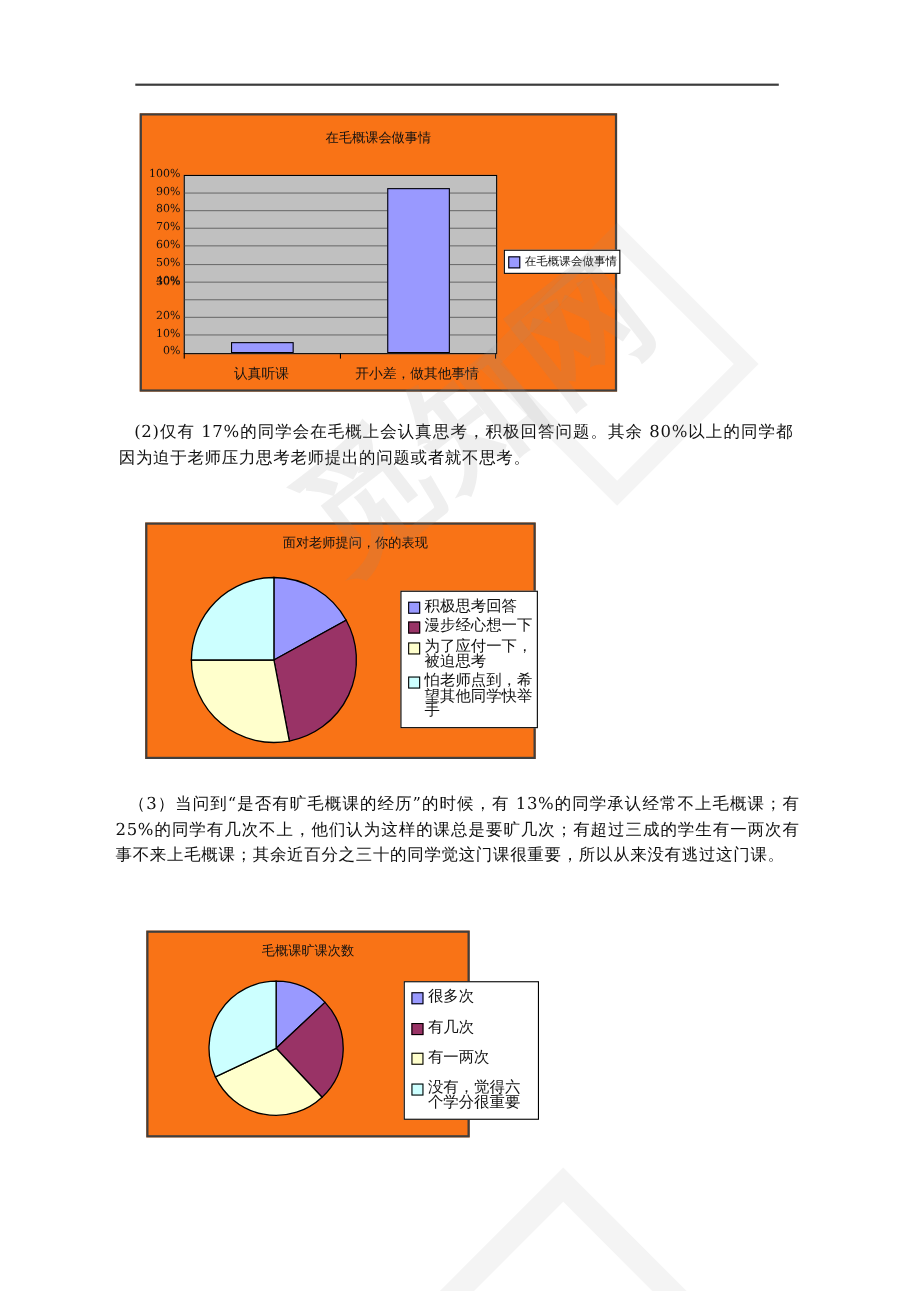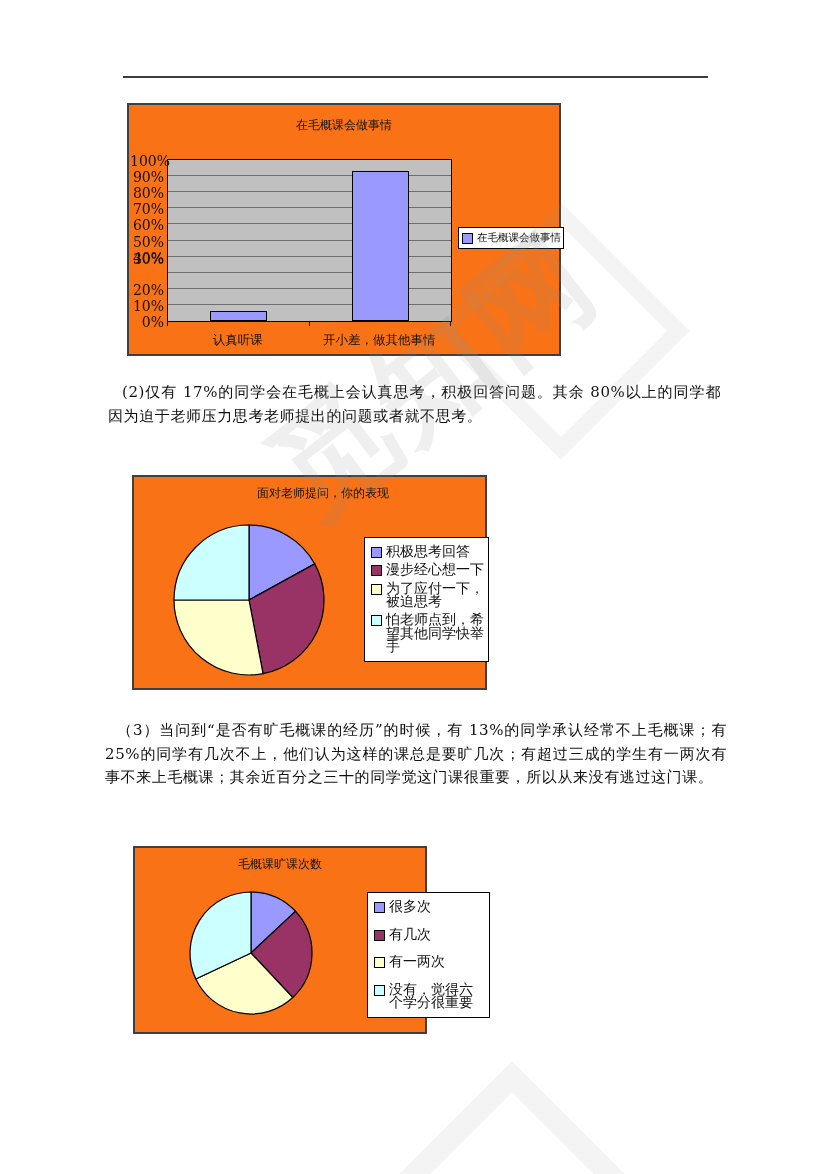--- a/index.html
+++ b/index.html
@@ -28,21 +28,21 @@
   .chart-frame{position:absolute;background:#f97316;border:2px solid #3f3f3f;box-sizing:border-box;}
   .chart-title{position:absolute;left:0;right:0;text-align:center;font-size:12px;color:#111;}
 
   
   #bar-frame{left:127px;top:103px;width:434px;height:253px;}
   #bar-frame .chart-title{top:12px;}
   .bar-plot{position:absolute;left:38px;top:54px;width:283px;height:161px;
     background:#c0c0c0;border:1px solid #000;box-sizing:content-box;}
   .gridline{position:absolute;left:0;width:100%;height:1px;background:#6e6e6e;}
   .bar{position:absolute;bottom:0;width:57px;background:#9999ff;border:1px solid #000;box-sizing:border-box;}
-  .ytick{position:absolute;width:34px;text-align:right;font-size:14px;color:#111;
+  .ytick{position:absolute;width:34px;text-align:right;font-size:10px;color:#111;
     font-family:"DejaVu Serif","Liberation Serif",serif;}
   .xtick{position:absolute;width:1px;height:5px;background:#000;}
   .xcat{position:absolute;width:170px;text-align:center;font-size:12.5px;color:#111;}
   .bar-legend{position:absolute;left:329px;top:122px;width:106px;height:22px;
     border:1.5px solid #000;background:#fff;display:flex;align-items:center;padding:0 3px;box-sizing:border-box;}
   .swatch{display:inline-block;width:9px;height:9px;border:1px solid #000;background:#9999ff;
     margin-right:4px;flex-shrink:0;}
   .bar-legend-label{font-size:10.5px;white-space:nowrap;color:#111;}
 
   

